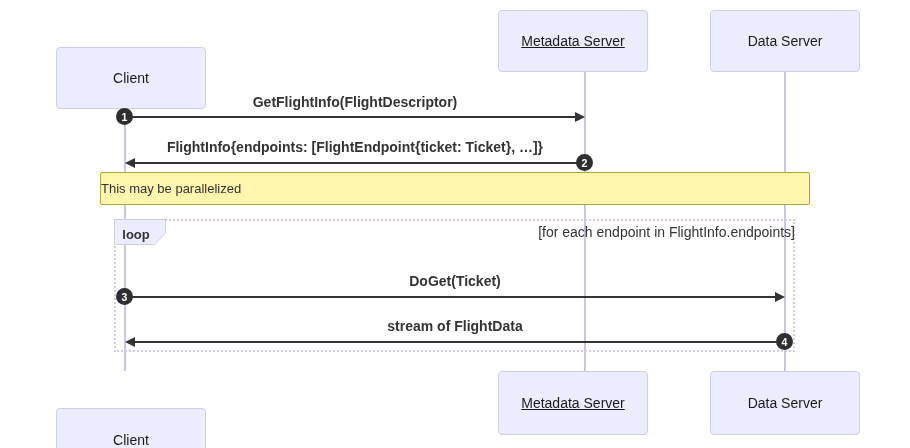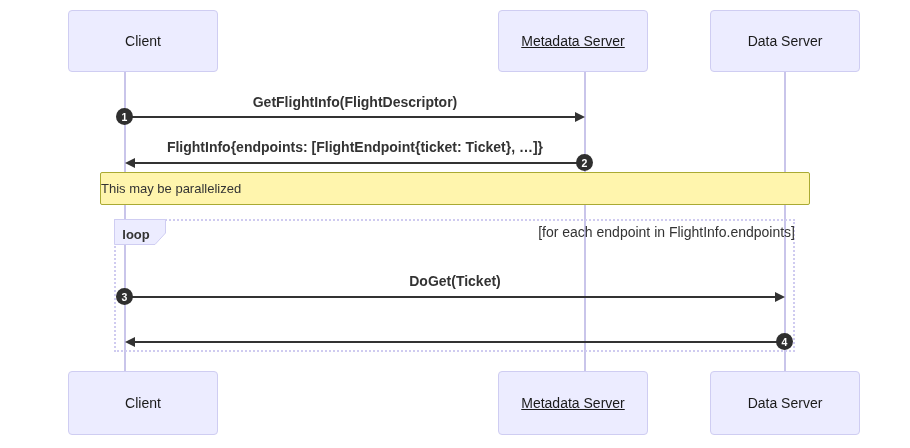--- a/index.html
+++ b/index.html
@@ -24,21 +24,21 @@
     border-radius: 4px;
     display: flex;
     align-items: center;
     justify-content: center;
     font-size: 14px;
     color: #1a1a1a;
     z-index: 3;
   }
   .actor.top { top: 10px; }
   .actor.bottom { top: 371px; height: 64px; }
-  .actor.col-client { left: 68px; }
+  .actor.col-client { left: 56px; margin-top: 37px; }
   .actor.col-metadata { left: 498px; text-decoration: underline; }
   .actor.col-data { left: 710px; }
   
   .lifeline {
     position: absolute;
     top: 72px;
     height: 299px;
     width: 2px;
     background: #C9C5EA;
     z-index: 0;
@@ -194,20 +194,21 @@
   </div>
   <div class="loop-title">[for each endpoint in FlightInfo.endpoints]</div>
 
   <div class="msg-label" style="left:125px; top:273px; width:660px">DoGet(Ticket)</div>
   <div class="arrow to-right" style="left:125px; top:292px; width:660px">
     <span class="line"></span>
     <span class="head"></span>
   </div>
   <div class="badge" style="left:116px; top:288px">3</div>
 
+  <div class="msg-label" style="left:125px; top:318px; width:660px">stream of FlightData</div>
   <div class="arrow to-left" style="left:125px; top:337px; width:660px">
     <span class="line"></span>
     <span class="head"></span>
   </div>
   <div class="badge" style="left:776px; top:333px">4</div>
 
   <div class="actor bottom col-client">
     <span>Client</span>
   </div>
   <div class="actor bottom col-metadata">

